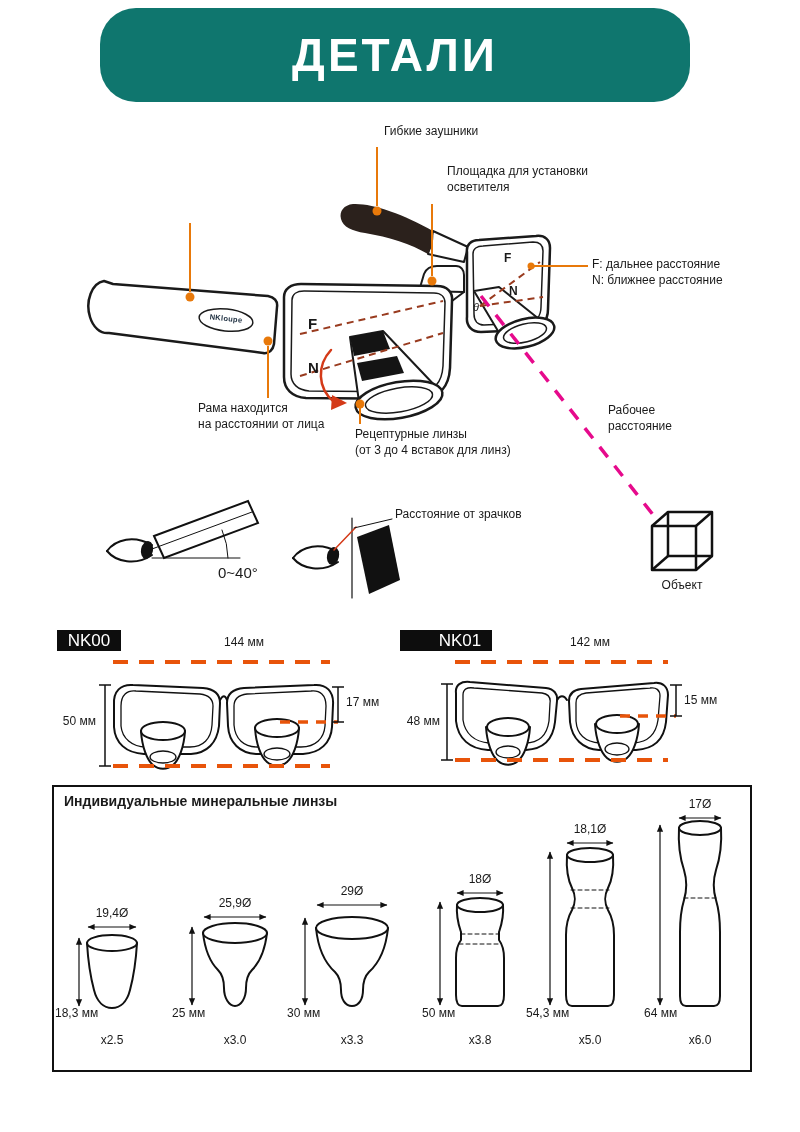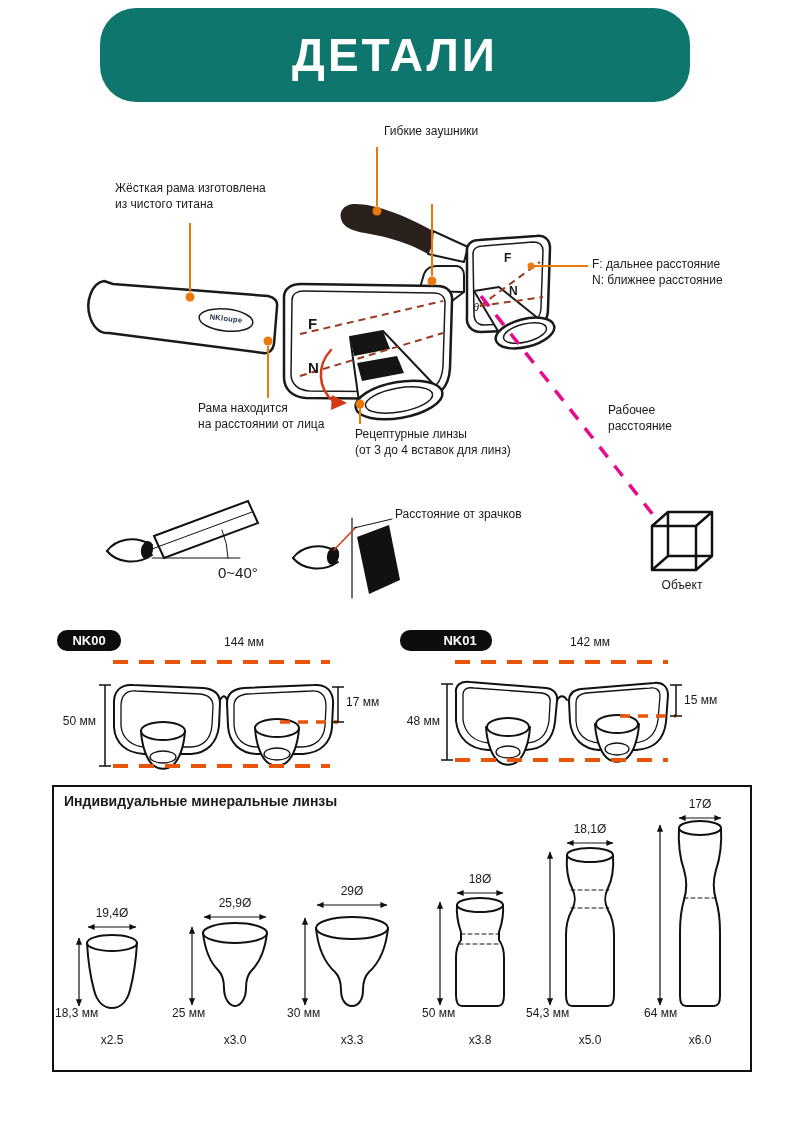--- a/index.html
+++ b/index.html
@@ -8,22 +8,22 @@
   svg.art{position:absolute;left:0;top:0;pointer-events:none;}
   .lbl{position:absolute;font-size:12px;line-height:1.35;white-space:pre-line;}
   .ctr{text-align:center;}
   .rt{text-align:right;}
   .small{font-size:15px;}
   .tiny{font-size:7.5px;}
   .bold{font-weight:bold;}
   .header-band{position:absolute;left:100px;top:8px;width:590px;height:94px;background:#0f766e;
         border-radius:36px;display:flex;align-items:center;justify-content:center;}
   .header-band h1{margin:0;color:#fff;font-size:46px;font-weight:800;letter-spacing:3px;}
-  .badge{position:absolute;width:64px;height:21px;background:#0d0d0d;color:#fff;font-size:13px;
-        font-weight:bold;border-radius:10px;display:flex;align-items:center;justify-content:center;}
+  .badge{position:absolute;width:64px;height:21px;background:#0d0d0d;color:#fff;font-size:17px;
+        font-weight:normal;border-radius:0;display:flex;align-items:center;justify-content:center;}
   .lens-box{position:absolute;left:52px;top:785px;width:696px;height:283px;border:2px solid #111;}
   .fn{font-size:15px;font-weight:600;}
   .fn2{font-size:12px;font-weight:600;}
   .theta{font-size:11px;font-style:italic;}
   .logo{transform:rotate(6deg);letter-spacing:.3px;color:#234;font-weight:bold;}
 </style>
 </head>
 <body>
 
 <div class="page">
@@ -207,22 +207,22 @@
       <line x1="550" y1="852" x2="550" y2="1005" marker-start="url(#arw)" marker-end="url(#arw)"></line>
       <line x1="660" y1="825" x2="660" y2="1005" marker-start="url(#arw)" marker-end="url(#arw)"></line>
     </g>
   </svg>
 
   <div class="header-band">
     <h1>ДЕТАЛИ</h1>
   </div>
 
   <div class="lbl" style="left:384px;top:123px;">Гибкие заушники</div>
-  <div class="lbl" style="left:115px;top:180px;">Жёсткая рама изготовлена
-из чистого титана</div>
+  <div class="lbl" style="left:447px;top:163px;">Площадка для установки
+осветителя</div>
   <div class="lbl" style="left:592px;top:256px;">F: дальнее расстояние
 N: ближнее расстояние</div>
   <div class="lbl" style="left:198px;top:400px;">Рама находится
 на расстоянии от лица</div>
   <div class="lbl" style="left:355px;top:426px;">Рецептурные линзы
 (от 3 до 4 вставок для линз)</div>
   <div class="lbl" style="left:608px;top:402px;">Рабочее
 расстояние</div>
   <div class="lbl" style="left:395px;top:506px;">Расстояние от зрачков</div>
   <div class="lbl ctr" style="left:652px;top:577px;width:60px;">Объект</div>

